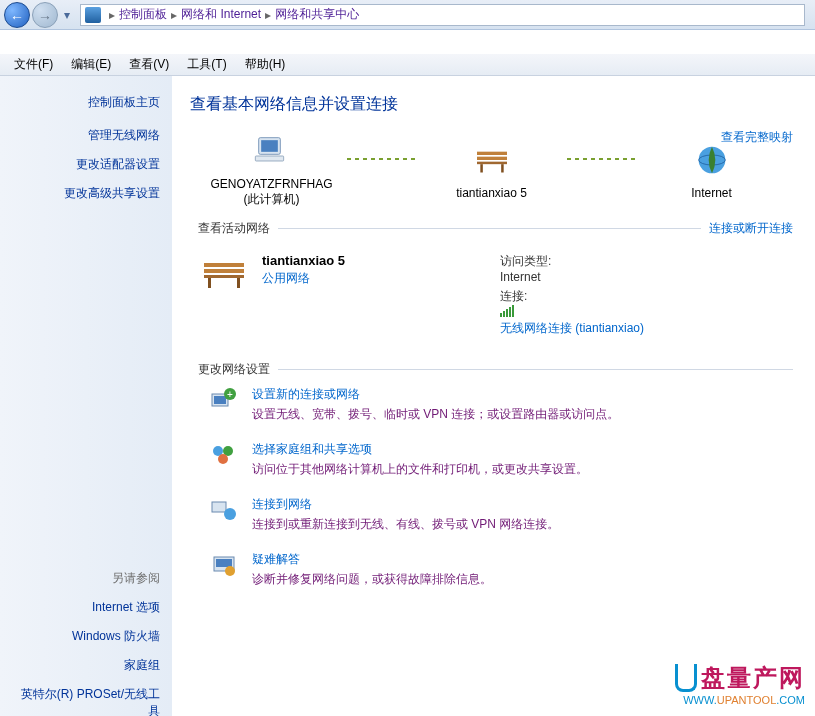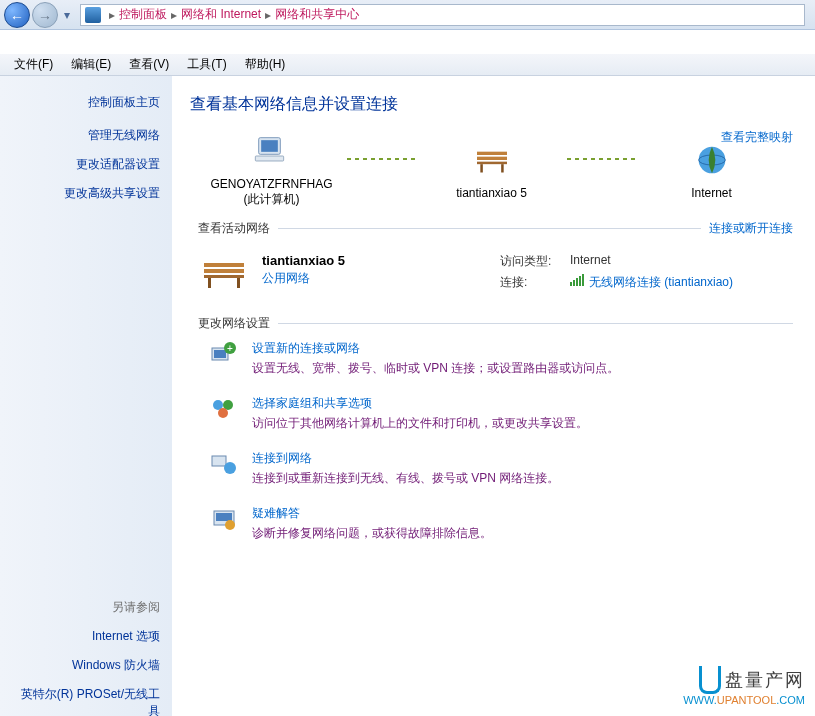--- a/index.html
+++ b/index.html
@@ -8,21 +8,21 @@
 
 .navbar { height: 30px; background: linear-gradient(#e8eef7, #d6e2f0); border-bottom: 1px solid #b0c4de; display: flex; align-items: center; padding: 0 4px; }
 .nav-btn { width: 26px; height: 26px; border-radius: 50%; background: radial-gradient(circle at 30% 30%, #7fb8ff, #2060c0); border: 1px solid #1a4a90; display: flex; align-items: center; justify-content: center; margin-right: 2px; cursor: pointer; }
 .nav-btn.fwd { background: radial-gradient(circle at 30% 30%, #d0dff0, #a0b8d0); border-color: #8aa0b8; }
 .nav-arrow { color: #fff; font-size: 14px; }
 .nav-btn.fwd .nav-arrow { color: #6a7a8a; }
 .drop-arrow { width: 14px; height: 26px; display: flex; align-items: center; justify-content: center; color: #4a6a9a; cursor: pointer; }
 .breadcrumb { flex: 1; height: 22px; background: #fff; border: 1px solid #a8b8cc; margin: 0 6px; display: flex; align-items: center; padding: 0 4px; font-size: 12px; }
 .bc-icon { width: 16px; height: 16px; background: linear-gradient(#5aa0e0, #2060a0); border-radius: 2px; margin-right: 4px; }
 .bc-sep { margin: 0 4px; color: #666; }
-.bc-item { color: #be185d; cursor: pointer; }
+.bc-item { color: #4c1d95; cursor: pointer; }
 
 
 .menubar { height: 22px; background: linear-gradient(#f4f6fa, #e6ecf4); border-bottom: 1px solid #c8d2e0; display: flex; align-items: center; padding: 0 6px; gap: 2px; margin-top: 24px; }
 .menu-item { padding: 2px 8px; cursor: pointer; }
 
 
 .main { display: flex; height: calc(100% - 52px); }
 .sidebar { width: 172px; background: linear-gradient(to right, #f0f4fa 0%, #e4ecf6 100%); padding: 14px 12px; display: flex; flex-direction: column; text-align: right; }
 .sidebar-link { color: #003399; padding: 6px 0; cursor: pointer; font-size: 12px; }
 .sidebar-home { color: #003399; font-size: 12px; padding: 4px 0 10px 0; cursor: pointer; }
@@ -46,39 +46,39 @@
 .section-head .line { flex: 1; height: 1px; background: #d0d8e4; margin-left: 8px; }
 .section-title { font-size: 12px; color: #333; }
 
 
 .active-net { display: flex; padding: 8px 10px; }
 .active-left { display: flex; gap: 14px; width: 300px; }
 .active-icon { width: 48px; height: 40px; }
 .active-name { font-weight: bold; font-size: 13px; margin-bottom: 2px; }
 .active-type { color: #0066cc; cursor: pointer; font-size: 12px; }
 .active-right { font-size: 12px; }
-.active-right .row { display: flex; margin-bottom: 4px; }
+.active-right .row { display: flex; margin-bottom: 4px; flex-direction: column; }
 .active-right .lbl { width: 70px; color: #333; }
 .active-right .val { color: #333; }
 .active-right .link { color: #0066cc; cursor: pointer; }
 .signal { display: inline-block; margin-right: 4px; }
 .signal span { display:inline-block; width:2px; background:#3a9a3a; margin-right:1px; }
 
 
 .settings { padding-left: 20px; }
 .setting { display: flex; gap: 14px; margin-bottom: 18px; }
 .setting-icon { width: 28px; height: 28px; flex-shrink: 0; }
 .setting-title { color: #0066cc; cursor: pointer; font-size: 12px; margin-bottom: 3px; }
 .setting-desc { font-size: 12px; color: #701a75; }
 
 
 .watermark { position: absolute; right: 10px; bottom: 10px; text-align: right; }
 .wm-logo { display:flex; align-items:center; gap:4px; justify-content:flex-end;}
 .wm-u { width:22px; height:28px; border:3px solid #0890d0; border-top:none; border-radius:0 0 8px 8px; }
-.wm-text { font-size: 18px; font-weight: normal; color: #404040; letter-spacing: 2px; }
+.wm-text { font-size: 24px; font-weight: bold; color: #be185d; letter-spacing: 2px; }
 .wm-url { font-size: 11px; }
 .wm-url .w { color: #0890d0; }
 .wm-url .c { color: #e08030; margin-top: 34px; }
 </style>
 </head>
 <body>
 
 <div class="navbar">
   <div class="nav-btn">
       <span class="nav-arrow">←</span>
@@ -109,20 +109,21 @@
 <div class="main">
   <div class="sidebar">
     <div class="sidebar-home">控制面板主页</div>
     <div class="sidebar-link">管理无线网络</div>
     <div class="sidebar-link">更改适配器设置</div>
     <div class="sidebar-link">更改高级共享设置</div>
     <div class="sidebar-spacer"></div>
     <div class="sidebar-footer">另请参阅</div>
     <div class="sidebar-link">Internet 选项</div>
     <div class="sidebar-link">Windows 防火墙</div>
+    <div class="sidebar-link">家庭组</div>
     <div class="sidebar-link">英特尔(R) PROSet/无线工具</div>
   </div>
 
   <div class="content">
     <div class="page-title">查看基本网络信息并设置连接</div>
 
     <div class="netmap">
       <span class="right-link">查看完整映射</span>
       <div class="netmap-item">
         <div class="netmap-icon icon-pc">

